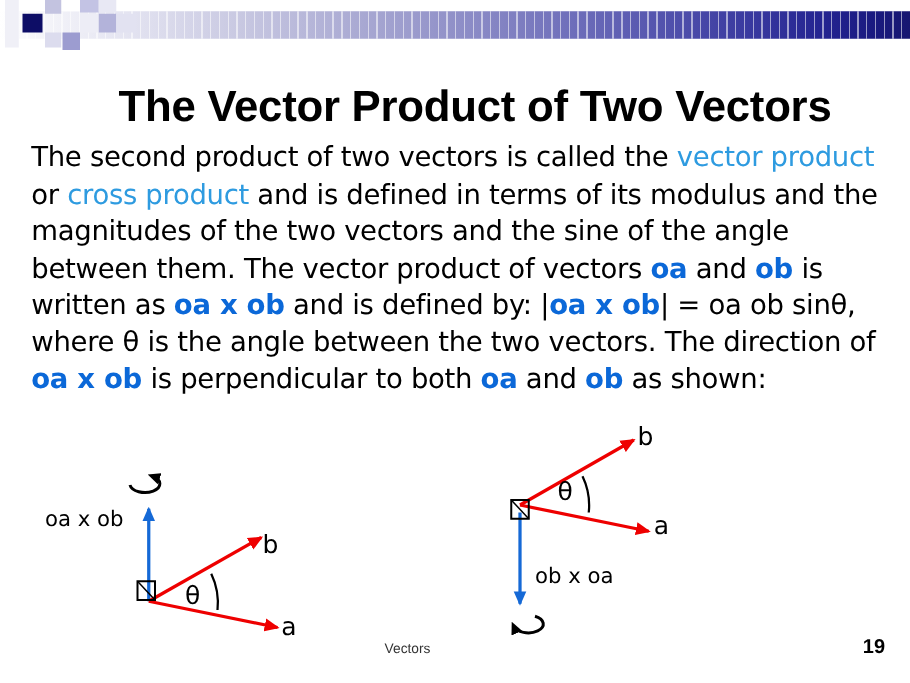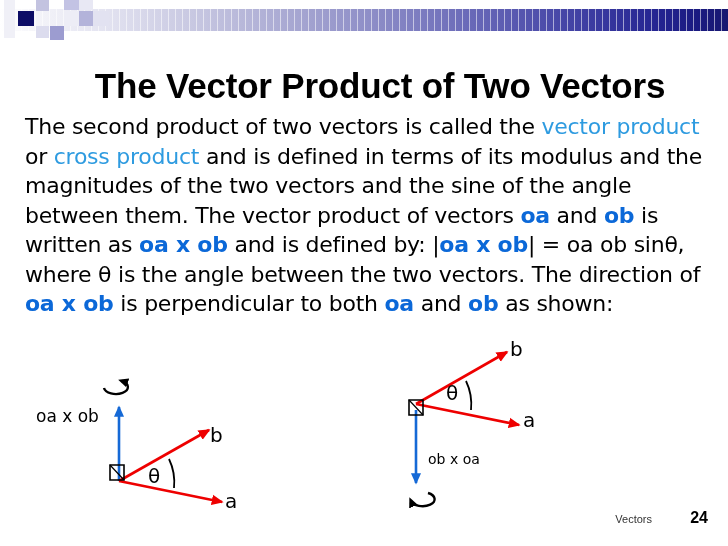--- a/index.html
+++ b/index.html
@@ -102,31 +102,31 @@
     position: absolute;
     font-family: "DejaVu Sans", sans-serif;
     color: #000000;
     white-space: nowrap;
   }
   #lbl-oaxob { left: 36px;  top: 406px; font-size: 17px; }
   #lbl-b-left  { left: 210px; top: 423px; font-size: 20px; }
   #lbl-a-left  { left: 225px; top: 489px; font-size: 20px; }
   #lbl-theta-left { left: 148px; top: 464px; font-size: 20px; }
 
-  #lbl-obxoa { left: 428px; top: 451px; font-size: 14px; }
+  #lbl-obxoa { left: 428px; top: 451px; font-size: 17px; }
   #lbl-b-right { left: 510px; top: 337px; font-size: 20px; }
   #lbl-a-right { left: 523px; top: 408px; font-size: 20px; }
   #lbl-theta-right { left: 446px; top: 381px; font-size: 20px; }
 
   
   #footer-label {
     position: absolute;
     left: 0; top: 513px;
     width: 652px;
-    text-align: right;
+    text-align: center;
     font-family: "Liberation Sans", sans-serif;
     font-size: 11px;
     color: #333333;
   }
   #page-number {
     position: absolute;
     right: 20px; top: 509px;
     font-family: "Liberation Sans", sans-serif;
     font-size: 16px;
     font-weight: bold;
@@ -207,13 +207,13 @@
 <div class="dlabel" id="lbl-b-left">b</div>
 <div class="dlabel" id="lbl-a-left">a</div>
 <div class="dlabel" id="lbl-theta-left">θ</div>
 
 <div class="dlabel" id="lbl-obxoa">ob x oa</div>
 <div class="dlabel" id="lbl-b-right">b</div>
 <div class="dlabel" id="lbl-a-right">a</div>
 <div class="dlabel" id="lbl-theta-right">θ</div>
 
 <div id="footer-label">Vectors</div>
-<div id="page-number">24</div>
+<div id="page-number">19</div>
 
 </body></html>

